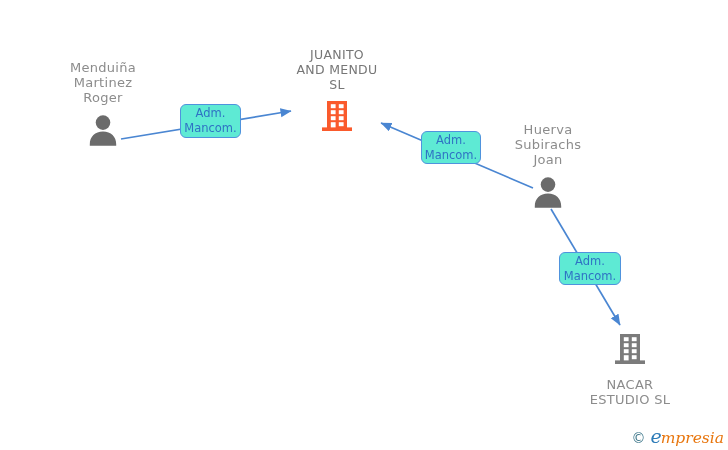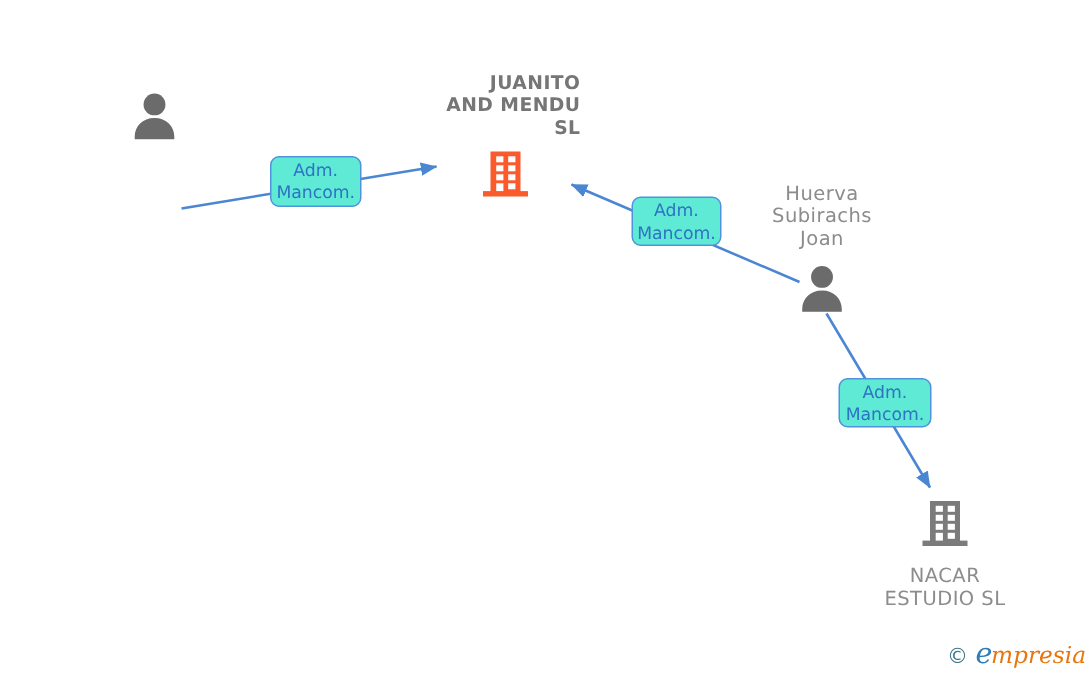--- a/index.html
+++ b/index.html
@@ -15,21 +15,21 @@
     position:absolute;z-index:2;
     display:flex;flex-direction:column;align-items:center;
     width:100px;gap:8px;
     cursor:pointer;
   }
   .name{
     font-size:13px;line-height:15px;
     color:#8c8c8c;text-align:center;white-space:pre-line;
     letter-spacing:.3px;
   }
-  .name.bold{font-weight:bold;color:#767676;font-size:12.5px;text-align:right;}
+  .name.bold{font-weight:normal;color:#767676;font-size:12.5px;}
   .edge-label{
     position:absolute;z-index:3;
     background:#5eead4;
     border:1px solid #4f93dd;border-radius:6px;
     color:#2f72c4;font-size:11.5px;line-height:15px;
     display:flex;align-items:center;justify-content:center;
     text-align:center;white-space:pre-line;
     box-sizing:border-box;
   }
   .footer{
@@ -52,20 +52,23 @@
       <marker id="arrow" markerUnits="userSpaceOnUse" markerWidth="13" markerHeight="11" refX="10.5" refY="4.5" orient="auto">
         <path d="M0,0 L11,4.5 L0,9 Z" fill="#4a86d2"></path>
       </marker>
     </defs>
     <line x1="121" y1="139" x2="291" y2="111" stroke="#4a86d2" stroke-width="1.7" marker-end="url(#arrow)"></line>
     <line x1="533" y1="188" x2="381" y2="123" stroke="#4a86d2" stroke-width="1.7" marker-end="url(#arrow)"></line>
     <line x1="551" y1="209" x2="620" y2="325" stroke="#4a86d2" stroke-width="1.7" marker-end="url(#arrow)"></line>
   </svg>
 
   <div class="node" style="left:53px;top:60px;">
+    <div class="name">Menduiña
+Martinez
+Roger</div>
     <span>
       <svg width="36" height="36" viewBox="0 0 36 36">
         <circle cx="18" cy="9.6" r="7.3" fill="#6b6b6b"></circle>
         <path d="M18 18.6 c-8 0 -13.2 5.4 -13.2 12.6 l0 1.6 26.4 0 0 -1.6 c0 -7.2 -5.2 -12.6 -13.2 -12.6 z" fill="#6b6b6b"></path>
       </svg>
     </span>
   </div>
 
   <div class="node" style="left:287px;top:47px;">
     <div class="name bold">JUANITO

